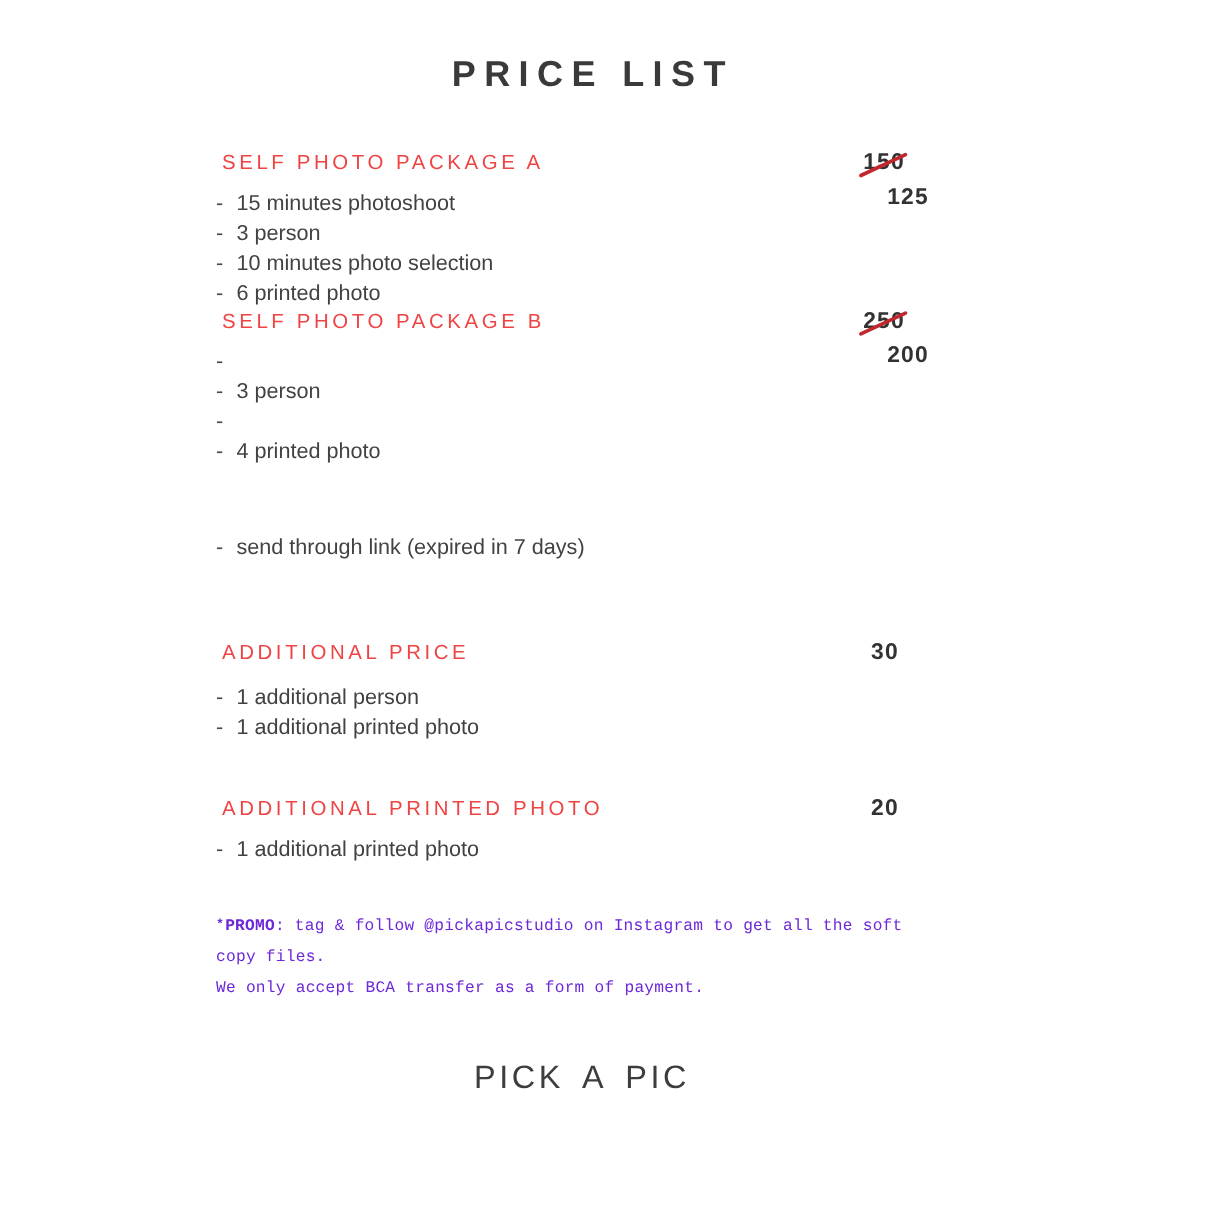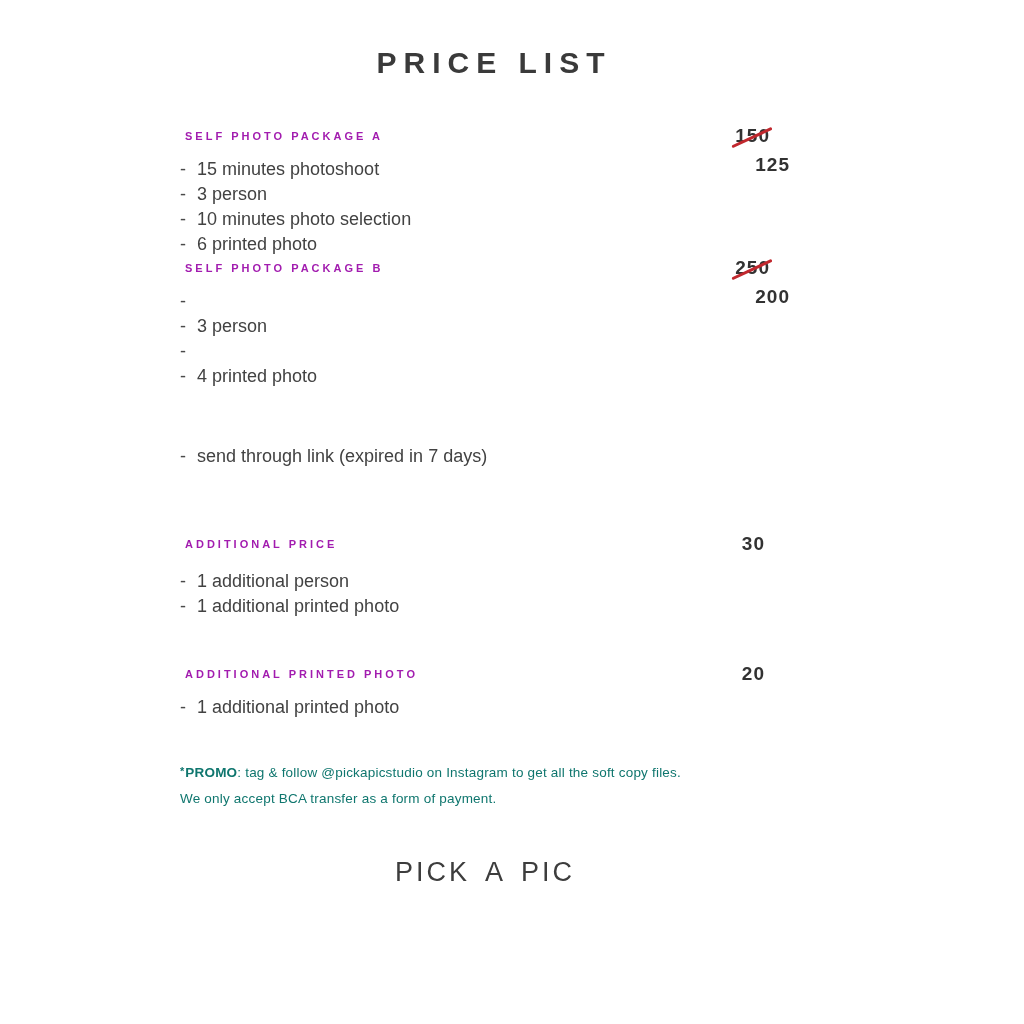--- a/index.html
+++ b/index.html
@@ -40,29 +40,29 @@
   .pl-section.s0 { margin-top: 45px; }
   .pl-section.s1 { }
   .pl-section.s2 { margin-top: 55px; }
   .pl-section.s3 { margin-top: 64px; }
   .pl-section.s4 { margin-top: 44px; }
 
   .sec-head { position: relative; min-height: 22px; }
   .sec-name {
     margin: 0;
     padding-left: 5px;
-    font-size: 11px;
-    font-weight: 700;
+    font-size: 17px;
+    font-weight: 400;
     letter-spacing: 3px;
     line-height: 22px;
-    color: #a21caf;
+    color: #ef4444;
   }
   .price-col {
     position: absolute;
-    right: 0;
+    right: 16px;
     top: 0;
     text-align: right;
     font-weight: 700;
     font-size: 19px;
     color: #323232;
     line-height: 22px;
   }
   .old-line { margin-right: 20px; }
   .new-line { margin-top: 7px; margin-right: 0; }
   .single-line { margin-right: 25px; }
@@ -106,22 +106,23 @@
   .dash {
     width: 17px;
     flex: 0 0 17px;
     color: #4a4a4a;
   }
   
   .footnote {
     margin-top: 38px;
     font-size: 13.5px;
     line-height: 26px;
-    color: #0f766e;
+    color: #6d28d9;
     letter-spacing: 0.2px;
+    font-family: Liberation Mono, monospace;
   }
   .footnote-star {
     font-size: 11px;
     font-weight: 700;
     vertical-align: 2px;
     letter-spacing: 1px;
   }
   .footnote-bold { font-weight: 700; }
   
   .logo {

